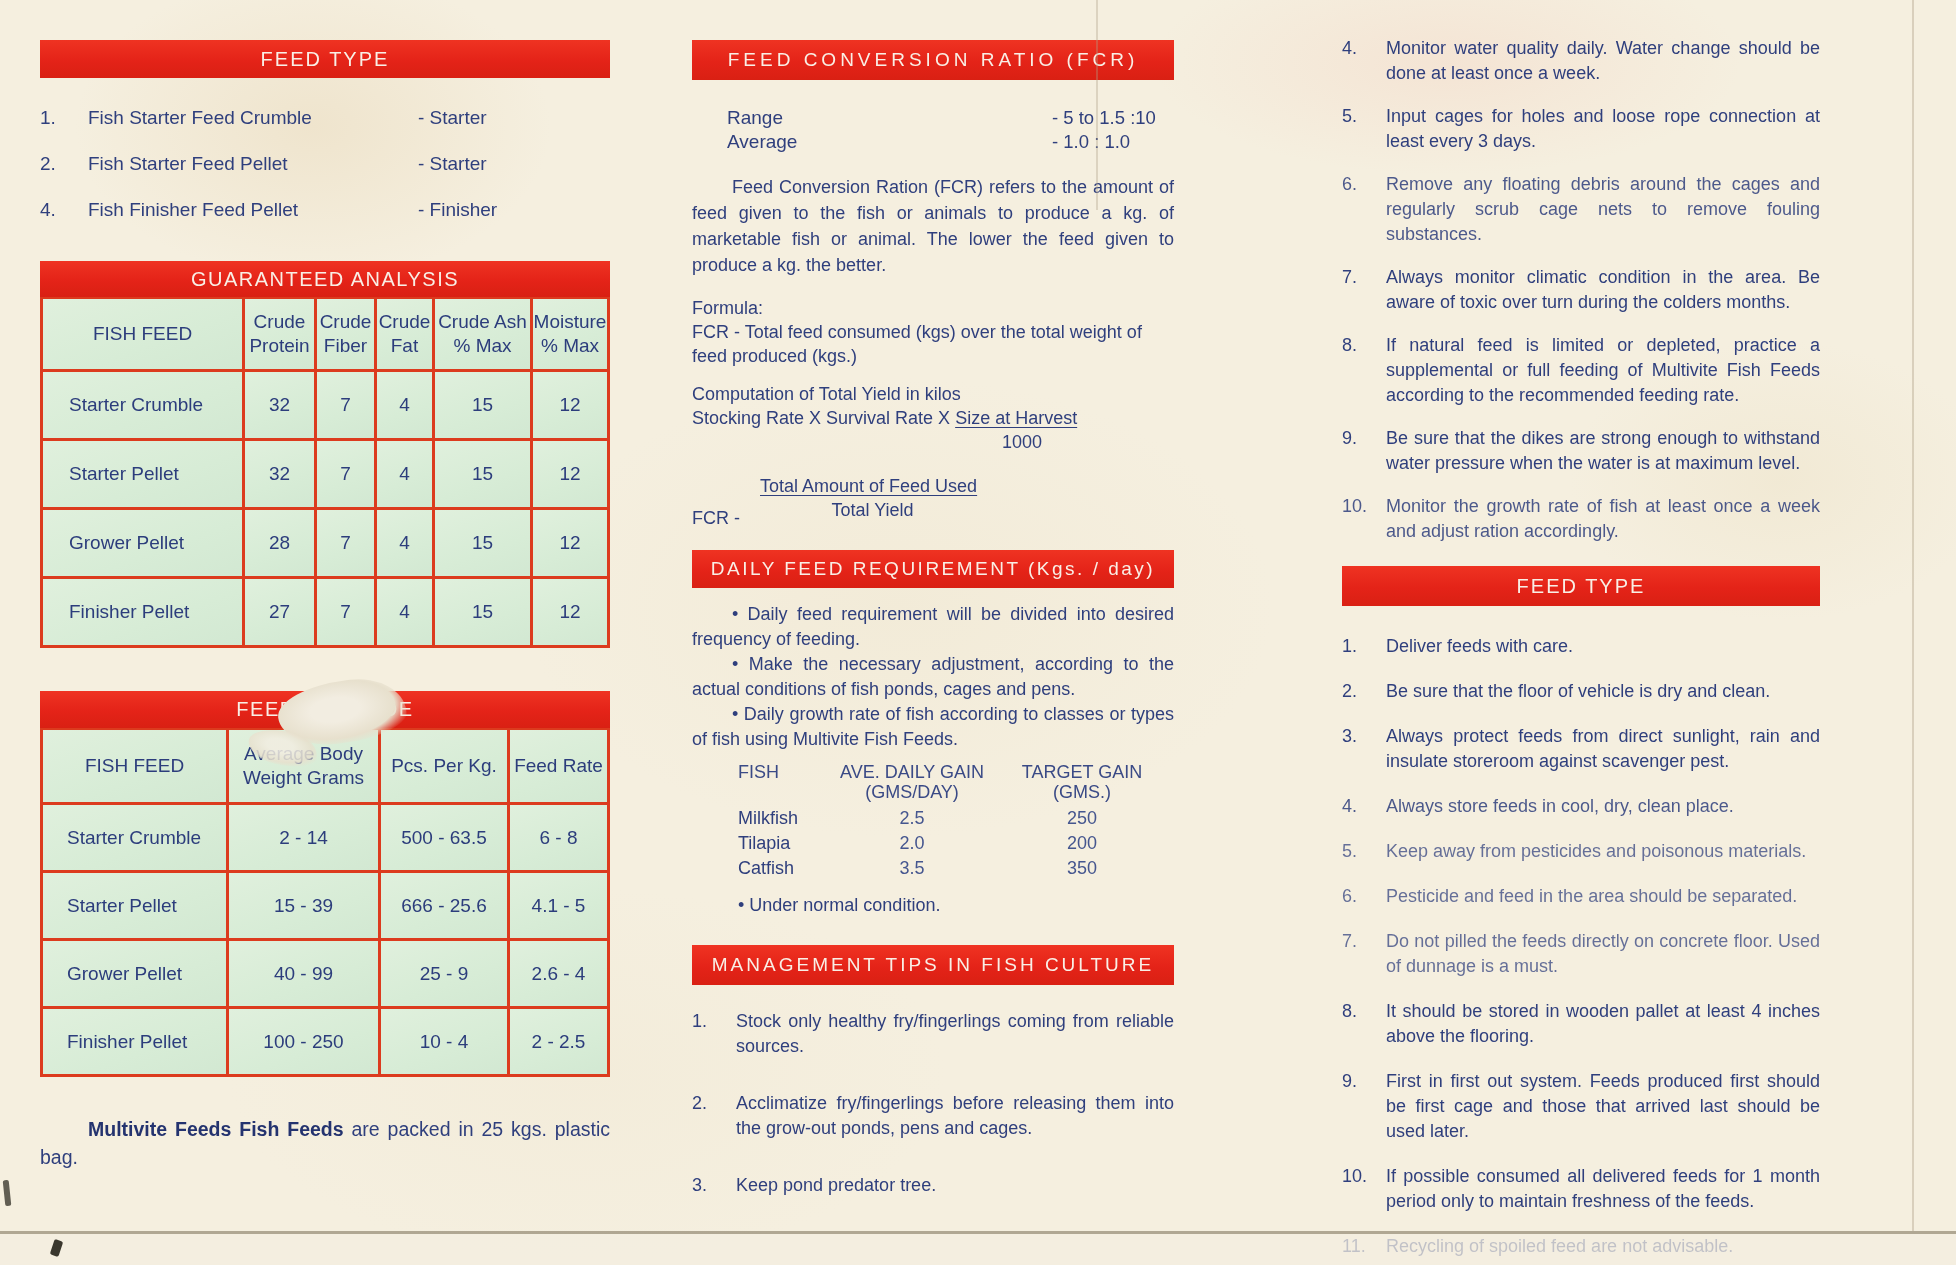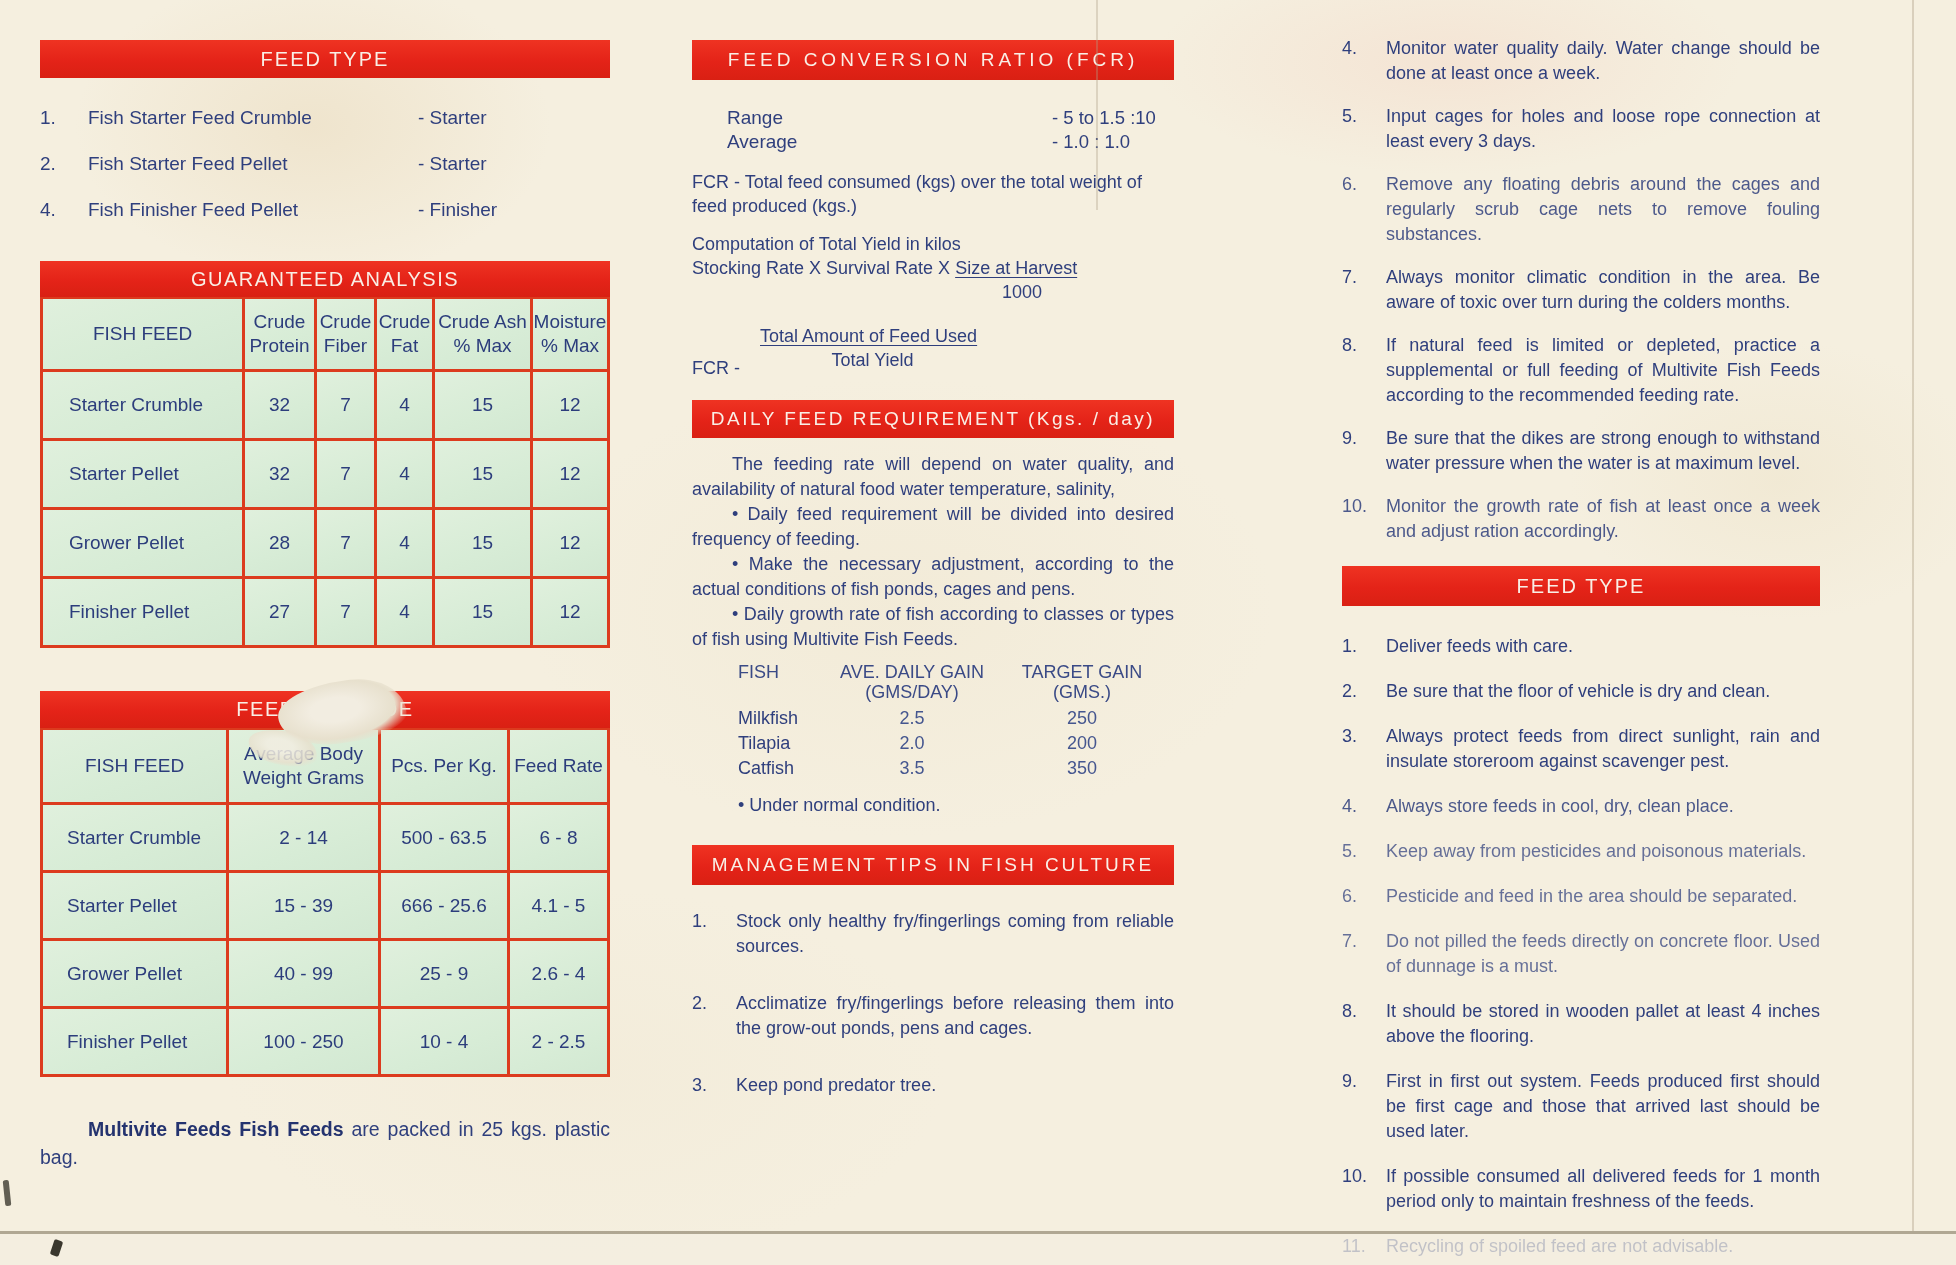--- a/index.html
+++ b/index.html
@@ -221,41 +221,42 @@
 
     <div class="fcr-row">
       <span class="lab">Range</span>
       <span class="val">- 5 to 1.5 :10</span>
     </div>
     <div class="fcr-row">
       <span class="lab">Average</span>
       <span class="val">- 1.0 : 1.0</span>
     </div>
 
+    <p class="para p1">Feed Conversion Ration (FCR) refers to the amount of feed given to the fish or animals to produce a kg. of marketable fish or animal. The lower the feed given to produce a kg. the better.</p>
 
     <div class="formula">
+      <div>Formula:</div>
       <div>FCR - Total feed consumed (kgs) over the total weight of feed produced (kgs.)</div>
     </div>
 
     <div class="comp">
       <div>Computation of Total Yield in kilos</div>
       <div><span>Stocking Rate X Survival Rate X </span><span class="und">Size at Harvest</span></div>
       <div class="denom">1000</div>
     </div>
 
     <div class="fcr2">
       <div class="num und">Total Amount of Feed Used</div>
       <span class="lab">FCR -</span>
       <div class="den">Total Yield</div>
     </div>
 
     <div class="rbar bar-d">DAILY FEED REQUIREMENT (Kgs. / day)</div>
 
     <div class="mid-paras">
-      <p class="para">The feeding rate will depend on water quality, and availability of natural food water temperature, salinity,</p>
       <p class="para">•   Daily feed requirement will be divided into desired frequency of feeding.</p>
       <p class="para">•   Make the necessary adjustment, according to the actual conditions of fish ponds, cages and pens.</p>
       <p class="para">•   Daily growth rate of fish according to classes or types of fish using Multivite Fish Feeds.</p>
     </div>
 
     <div class="gain">
       <div class="h first">FISH</div>
       <div class="h">AVE. DAILY GAIN
 (GMS/DAY)</div>
       <div class="h">TARGET GAIN

